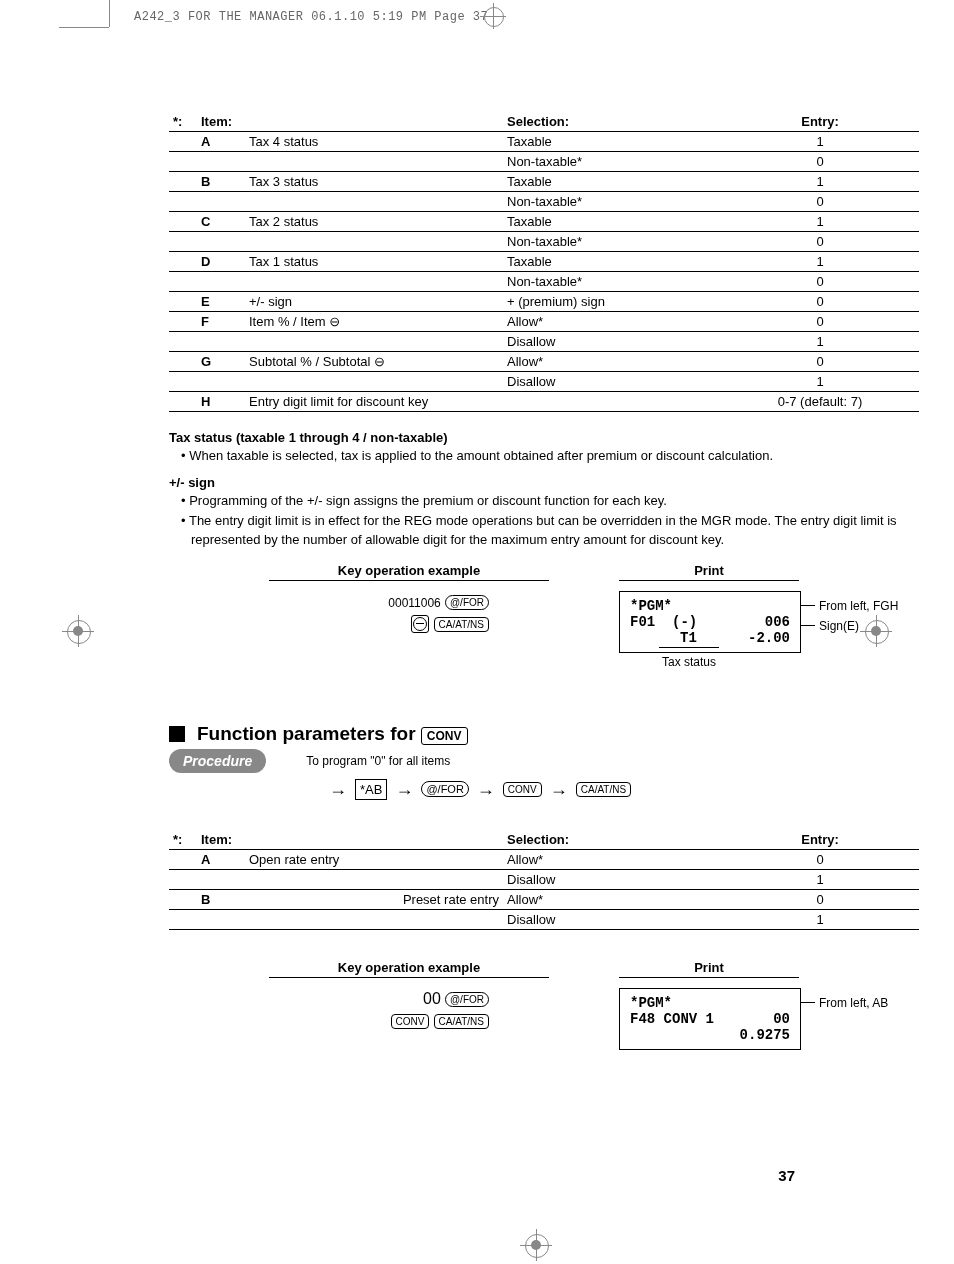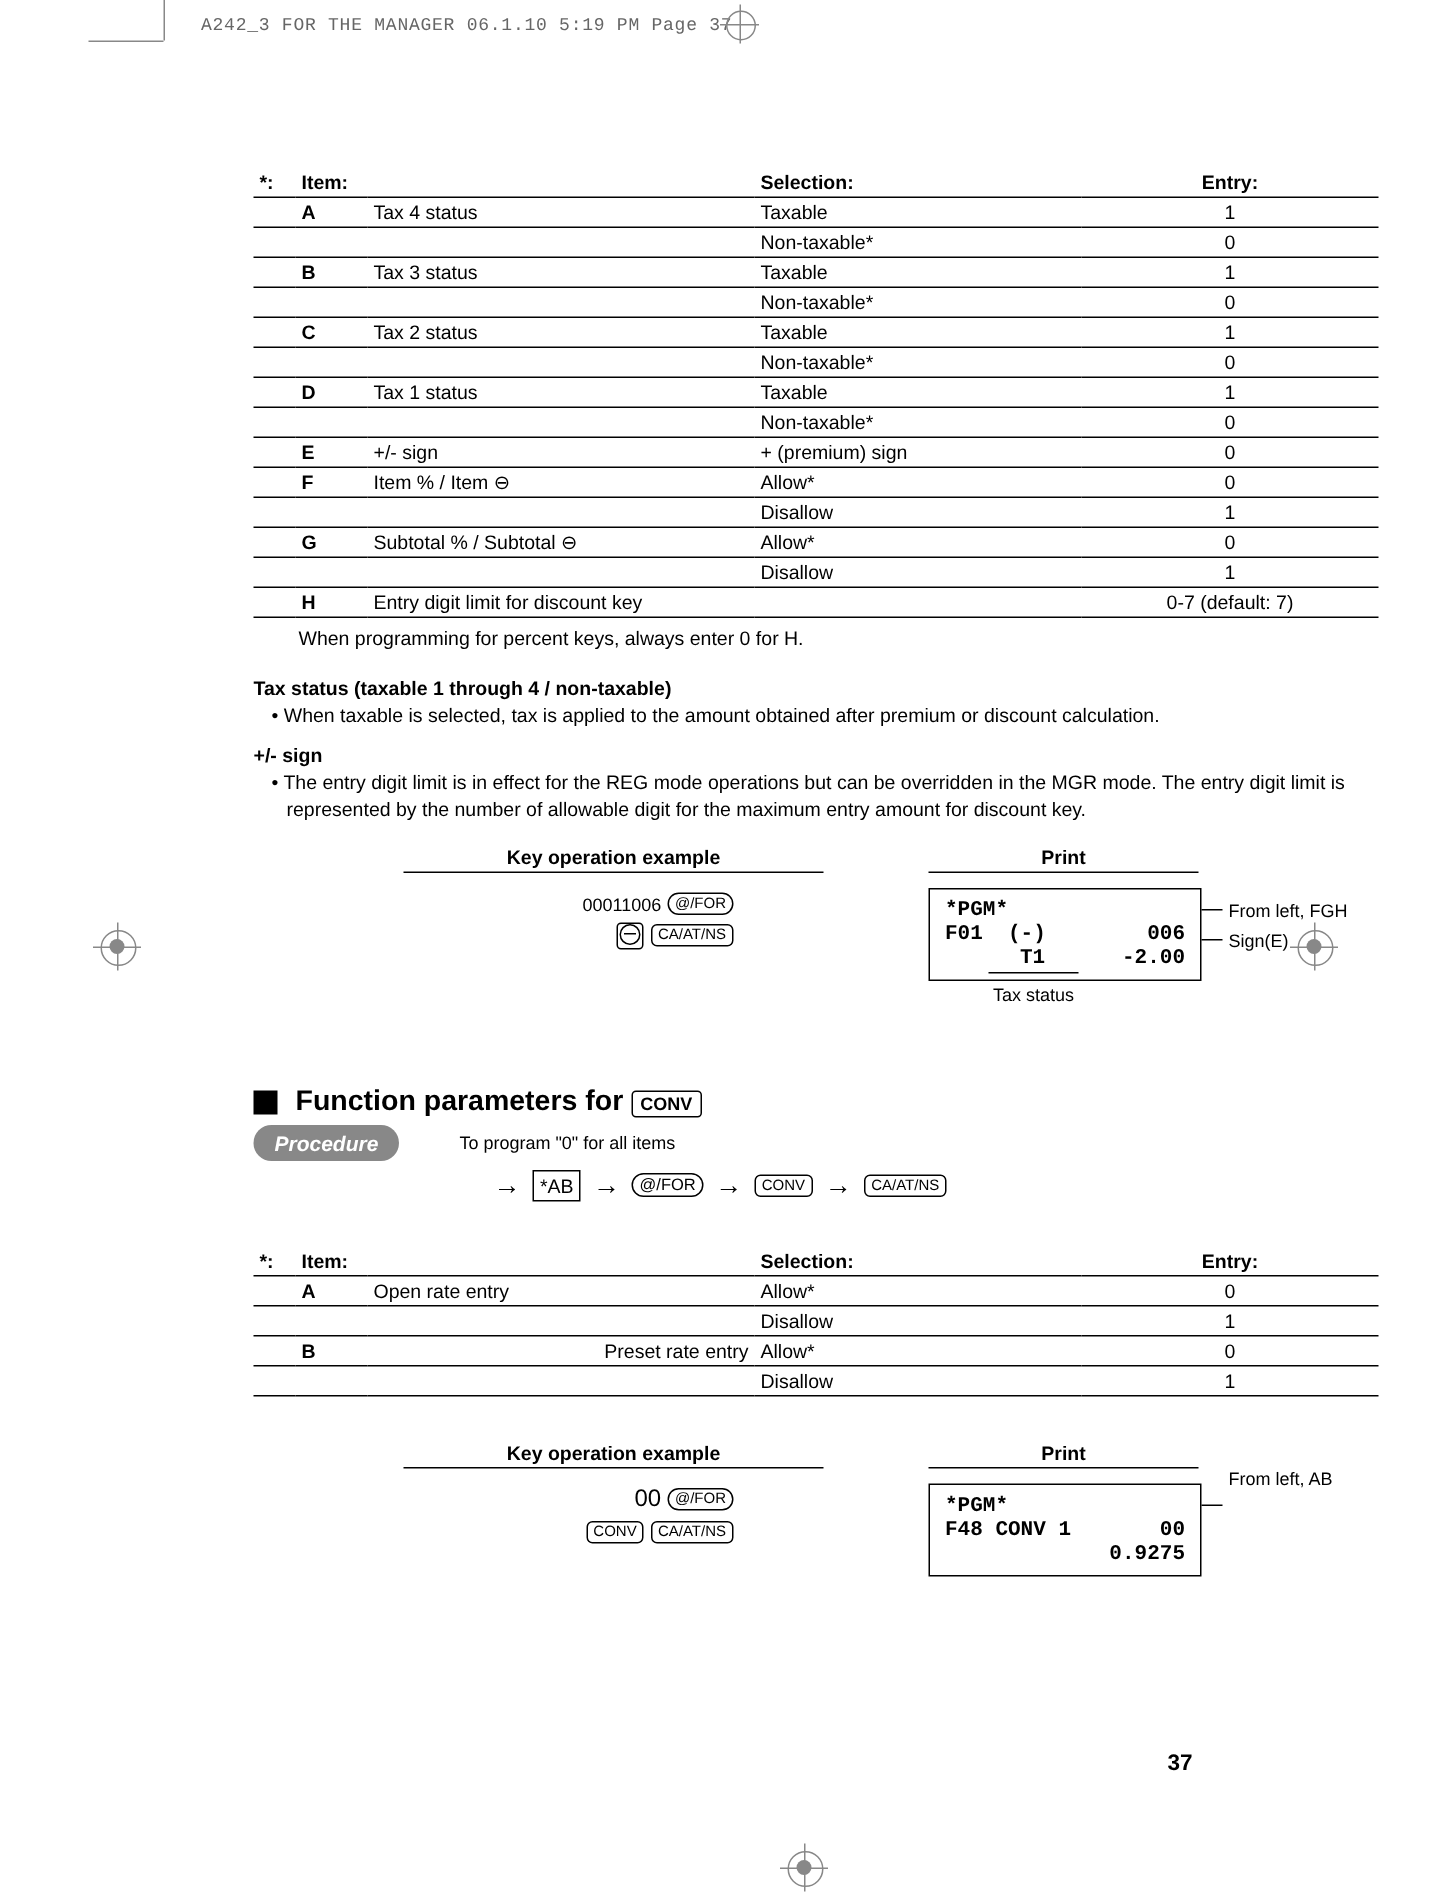--- a/index.html
+++ b/index.html
@@ -468,28 +468,30 @@
             <td style="font-weight: bold; width: 40px;">H</td>
             <td style="width: 250px;">Entry digit limit for discount key</td>
             <td style="width: 210px;"></td>
             <td style="text-align: center;">0-7 (default: 7)</td>
           </tr>
           <tr class="heavyline">
             <td colspan="5" style="padding: 0px; height: 0px;"></td>
           </tr>
         </tbody>
     </table>
-    <div class="note">When programming for percent keys, always enter 0 for H.</div>
 
     <div class="explain">
       <div class="explain-h">Tax status (taxable 1 through 4 / non-taxable)</div>
       <ul>
           <li>When taxable is selected, tax is applied to the amount obtained after premium or discount calculation.</li>
         </ul>
       <div class="explain-h">+/- sign</div>
+      <ul>
+          <li>Programming of the +/- sign assigns the premium or discount function for each key.</li>
+        </ul>
       <ul>
           <li>The entry digit limit is in effect for the REG mode operations but can be overridden in the MGR mode.  The entry digit limit is represented by the number of allowable digit for the maximum entry amount for discount key.</li>
         </ul>
     </div>
 
     <div class="example-wrap">
       <div class="ex-col" style="width:280px; flex:0 0 280px; margin-left:100px;">
         <div class="ex-h">Key operation example</div>
         <div class="keyop">
           <div>
@@ -602,20 +604,20 @@
         </div>
       </div>
       <div class="ex-col print-area" style="width:300px; flex:0 0 300px;">
         <div class="ex-h" style="width:180px;margin-left:10px;">Print</div>
         <div class="print-box" style="margin-left:10px;">
           <div class="print-row"><span>*PGM*</span></div>
           <div class="print-row"><span>F48 CONV 1</span><span>00</span></div>
           <div class="print-row"><span></span><span>0.9275</span></div>
         </div>
         <div class="ann-line" style="top:42px; left:192px; width:14px;"></div>
-        <div class="ann-right" style="top:18px; left:210px;">From left, AB</div>
+        <div class="ann-right" style="top:36px; left:210px;">From left, AB</div>
       </div>
     </div>
 
   </div>
 
   <div class="pagenum">37</div>
 </div>
 
 </body></html>

